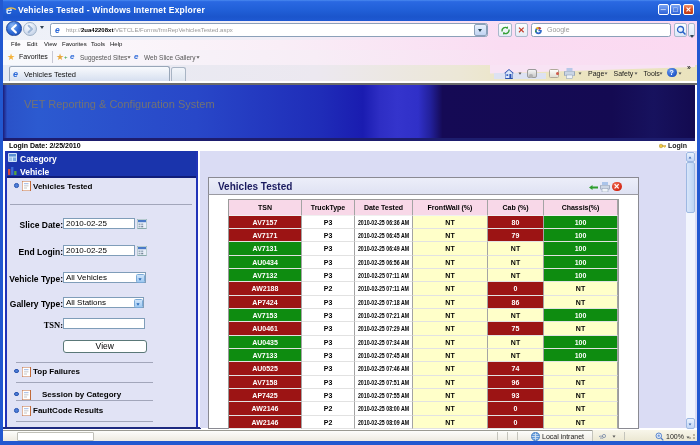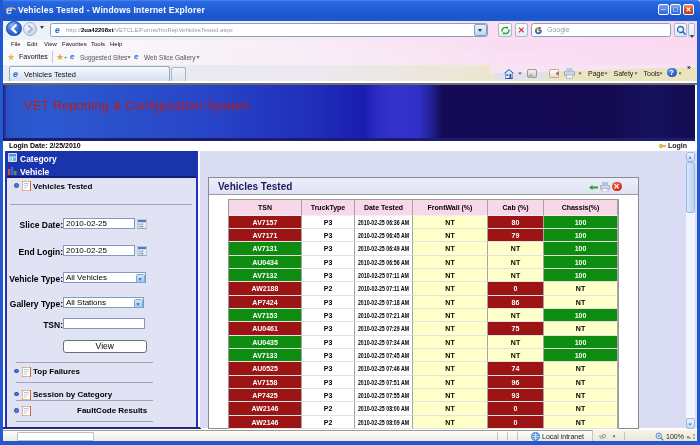--- a/index.html
+++ b/index.html
@@ -18,21 +18,21 @@
 #favbar{left:3px;top:49.5px;width:694px;height:15.5px;background:linear-gradient(to right,#f7f9fc 0%,#f7edf6 45%,#f9e0f3 72%,#f9dcf2 100%);}
 #tabrow{left:3px;top:65px;width:694px;height:16px;background:linear-gradient(to right,#e6ebf4 0%,#ece8f0 45%,#ece7d6 66%,#ece5c2 75%,#eae3be 100%);}
 .cmdtx{top:70px;font-size:7px;color:#1a1a1a;}
 #pageedge{left:3px;top:83px;width:694px;height:1.5px;background:#6b6b6b;}
 .mitem{font-size:6px;color:#111;}
 .gray7{font-size:6.5px;color:#555;}
 .fld{background:#fff;border:1px solid #8ba0b9;border-radius:2.5px;}
 .carat{width:0;height:0;border-left:2.8px solid transparent;border-right:2.8px solid transparent;border-top:3.5px solid #345;display:inline-block;}
 
 #banner{left:3px;top:84.5px;width:692px;height:53.5px;background:linear-gradient(to right,#1c1c78 0%,#2a52c8 .6%,#2c5ad0 5%,#2847c8 28%,#1f2cb8 46%,#1a1cb0 52%,#2e2ec4 54.5%,#3434cc 57%,#3030c8 60%,#22209a 61.8%,#150a55 63.5%,#140a52 88%,#17125e 94%,#130a50 100%);}
-#bannertxt{left:24px;top:98px;color:#b91c1c;font-size:13px;letter-spacing:0;}
+#bannertxt{left:24px;top:98px;color:#737373;font-size:11px;letter-spacing:0;}
 #bannerbot{left:3px;top:138px;width:692px;height:2.8px;background:#1d1d6e;}
 
 #loginrow{left:3px;top:140.8px;width:692px;height:9.8px;background:#fff;}
 #logintxt{left:6px;top:1.2px;font-size:7px;font-weight:bold;color:#000;}
 #loginright{left:665px;top:1.2px;font-size:7px;font-weight:bold;color:#222;}
 
 #sidebg{left:4.5px;top:150.6px;width:193px;height:277.2px;background:#e1e3f5;border-right:2px solid #2133b8;border-left:2px solid #2133b8;}
 #dashbar{left:6.5px;top:150.6px;width:189px;height:14px;background:#1a34ac;}
 #repbar{left:6.5px;top:164.6px;width:189px;height:13.6px;background:#1a34ac;border-bottom:2px solid #101d7a;}
 .sbartxt{color:#fff;font-weight:bold;font-size:8.5px;}
@@ -250,21 +250,21 @@
     </svg>
   </div>
 <div class="abs flabel" style="right:637px;top:274px;font-size:8.5px;">Vehicle Type:</div>
 <div class="abs finput" style="left:63px;top:272px;width:83px;height:11px;line-height:9.5px;">All Vehicles<span style="position:absolute;right:.5px;top:.5px;width:9px;height:9px;background:linear-gradient(#cfe4fa,#9ec8f0);border:1px solid #7aaad8;border-radius:1.5px;">
       <span class="carat" style="position:absolute;left:1.5px;top:3px;border-top-color:#2a6ab8;transform:scale(.8);"></span>
     </span></div>
 <div class="abs flabel" style="right:637px;top:299px;font-size:8.5px;">Gallery Type:</div>
 <div class="abs finput" style="left:63px;top:297px;width:81px;height:11px;line-height:9.5px;">All Stations<span style="position:absolute;right:.5px;top:.5px;width:9px;height:9px;background:linear-gradient(#cfe4fa,#9ec8f0);border:1px solid #7aaad8;border-radius:1.5px;">
       <span class="carat" style="position:absolute;left:1.5px;top:3px;border-top-color:#2a6ab8;transform:scale(.8);"></span>
     </span></div>
-<div class="abs flabel" style="right:637px;top:320px;font-size:8.5px;">TSN:</div>
+<div class="abs flabel" style="right:637px;top:320px;font-size:8.5px;font-family:Liberation Serif, serif;">TSN:</div>
 <div class="abs finput" style="left:63px;top:318px;width:82px;height:11px;"></div>
 <div class="abs" style="left:63px;top:340px;width:83.5px;height:12.7px;background:#fff;border:1.2px solid #5a7878;border-radius:3px;text-align:center;font-size:8.5px;line-height:11.5px;color:#000;">View</div>
 <div class="abs sepline" style="top:361.7px;"></div>
 <div class="abs item-b" style="left:14px;top:368.5px;"></div>
 <div class="abs" style="left:22px;top:366.5px;width:8.5px;height:10px;">
     <svg width="9" height="10">
       <rect x="0" y="0" width="8.5" height="10" fill="#fff" stroke="#c06a3a" stroke-width="1"></rect>
       <rect x="2" y="2" width="4.5" height="1.2" fill="#b0c4e8"></rect>
       <rect x="2" y="4.2" width="4.5" height="1.2" fill="#d0d0d0"></rect>
       <rect x="2" y="6.4" width="3" height="1.2" fill="#d0d0d0"></rect>
@@ -274,32 +274,32 @@
 <div class="abs sepline" style="top:382px;"></div>
 <div class="abs item-b" style="left:14px;top:391.5px;"></div>
 <div class="abs" style="left:22px;top:389.5px;width:8.5px;height:10px;">
     <svg width="9" height="10">
       <rect x="0" y="0" width="8.5" height="10" fill="#fff" stroke="#c06a3a" stroke-width="1"></rect>
       <rect x="2" y="2" width="4.5" height="1.2" fill="#b0c4e8"></rect>
       <rect x="2" y="4.2" width="4.5" height="1.2" fill="#d0d0d0"></rect>
       <rect x="2" y="6.4" width="3" height="1.2" fill="#d0d0d0"></rect>
     </svg>
   </div>
-<div class="abs item-t" style="left:33px;top:390px;">Session by Category</div>
+<div class="abs item-t" style="left:42px;top:390px;">Session by Category</div>
 <div class="abs sepline" style="top:399.7px;"></div>
 <div class="abs item-b" style="left:14px;top:408px;"></div>
 <div class="abs" style="left:22px;top:405.8px;width:8.5px;height:10px;">
     <svg width="9" height="10">
       <rect x="0" y="0" width="8.5" height="10" fill="#fff" stroke="#c06a3a" stroke-width="1"></rect>
       <rect x="2" y="2" width="4.5" height="1.2" fill="#b0c4e8"></rect>
       <rect x="2" y="4.2" width="4.5" height="1.2" fill="#d0d0d0"></rect>
       <rect x="2" y="6.4" width="3" height="1.2" fill="#d0d0d0"></rect>
     </svg>
   </div>
-<div class="abs item-t" style="left:33px;top:406.3px;margin-left:44px;">FaultCode Results</div>
+<div class="abs item-t" style="left:33px;top:406.3px;">FaultCode Results</div>
 <div class="abs sepline" style="top:421.3px;"></div>
 <div class="abs" style="left:3px;top:427.3px;width:198px;height:2.2px;background:#1d2a80;"></div>
 
 <div class="abs" id="mainbg"></div>
 <div class="abs" id="panel"></div>
 <div class="abs" id="panelhdr">
   <div class="abs" id="panelhdrtxt">Vehicles Tested</div>
   <div class="abs" style="left:380px;top:7px;width:9px;height:5px;">
       <svg width="9" height="5">
         <path d="M0 2.5 3.5 0v1.4H9v2.2H3.5V5z" fill="#2e9e2e"></path>

